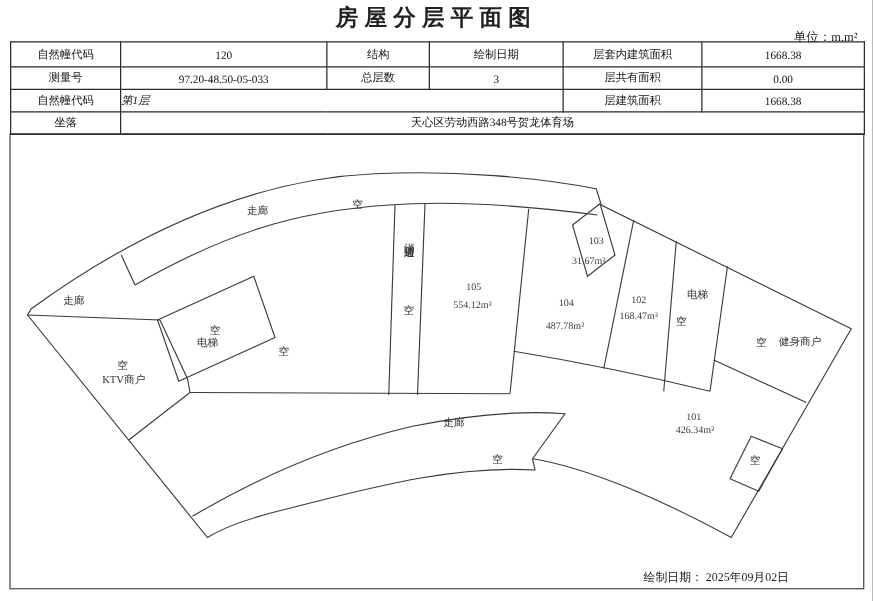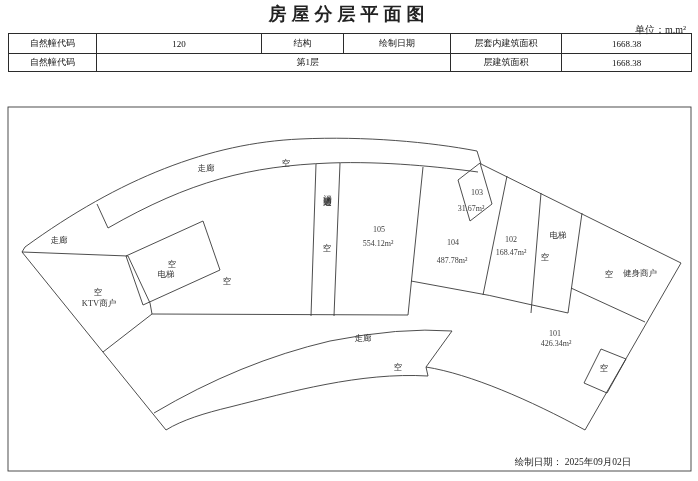--- a/index.html
+++ b/index.html
@@ -7,21 +7,21 @@
         font-family:"Liberation Serif","DejaVu Serif",serif;color:#1a1a1a;overflow:hidden;}
   #doc-title{position:absolute;top:2px;left:0;width:100%;text-align:center;
              font-size:18px;font-weight:bold;letter-spacing:5px;color:#222;}
   #unit-label{position:absolute;top:23px;right:12px;font-size:10px;color:#222;}
   
   #info-table{position:absolute;left:8px;top:33px;border-collapse:collapse;table-layout:fixed;width:683px;}
   #info-table td{border:1px solid #2b2b2b;font-size:9px;text-align:center;
                  padding:0;height:17px;overflow:hidden;white-space:nowrap;color:#111;}
   #info-table tr.r1 td{height:19px;}
   td.addr{text-align:left;padding-left:8px;}
-  td.floor-span div{width:222px;text-align:right;}
+  td.floor-span div{width:222px;text-align:left;font-style:italic;}
   
   #plan-box{position:absolute;left:0;top:0;}
   .ln{fill:none;stroke:#3a3a3a;stroke-width:0.9;stroke-linejoin:miter;}
   text.lbl{font-family:"Liberation Serif","DejaVu Serif",serif;font-size:8.5px;fill:#333;text-anchor:middle;}
   text.num{font-size:8px;fill:#3c3c3c;}
   text.vert{writing-mode:vertical-rl;text-orientation:upright;letter-spacing:1px;}
   text.date{font-size:9.5px;fill:#222;}
 </style>
 </head>
 <body>
@@ -43,26 +43,38 @@
     <tbody>
         <tr class="r1">
       <td>自然幢代码</td>
       <td>120</td>
       <td>结构</td>
       <td>绘制日期</td>
       <td>层套内建筑面积</td>
       <td>1668.38</td>
     </tr>
     <tr>
+      <td>测量号</td>
+      <td>97.20-48.50-05-033</td>
+      <td>总层数</td>
+      <td>3</td>
+      <td>层共有面积</td>
+      <td>0.00</td>
+    </tr>
+    <tr>
       <td>自然幢代码</td>
       <td colspan="3" class="floor-span">
         <div>第1层</div>
       </td>
       <td>层建筑面积</td>
       <td>1668.38</td>
+    </tr>
+    <tr>
+      <td>坐落</td>
+      <td colspan="5" class="addr">天心区劳动西路348号贺龙体育场</td>
     </tr>
   </tbody>
     </table>
 
   <svg id="plan-box" width="698" height="481" viewBox="0 0 698 481">
 
     <rect class="ln" x="8" y="107" width="683" height="364"></rect>
 
     <path class="ln" d="M25,247 C120,178 210,143 300,139 C365,136 430,142 477,151 L481,164 L681,263 L585,430
          C530,400 470,374 426,367 L428,376 C360,372 290,392 230,407 C205,413 182,420 166,430

